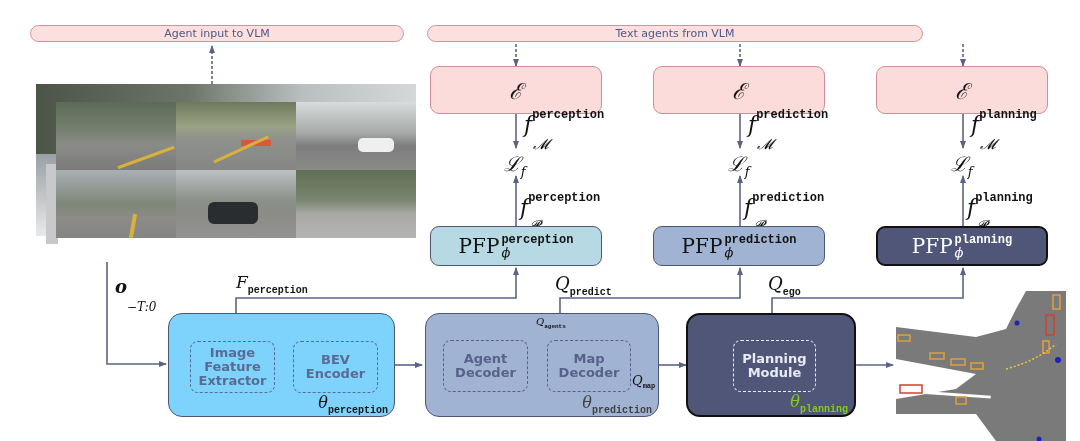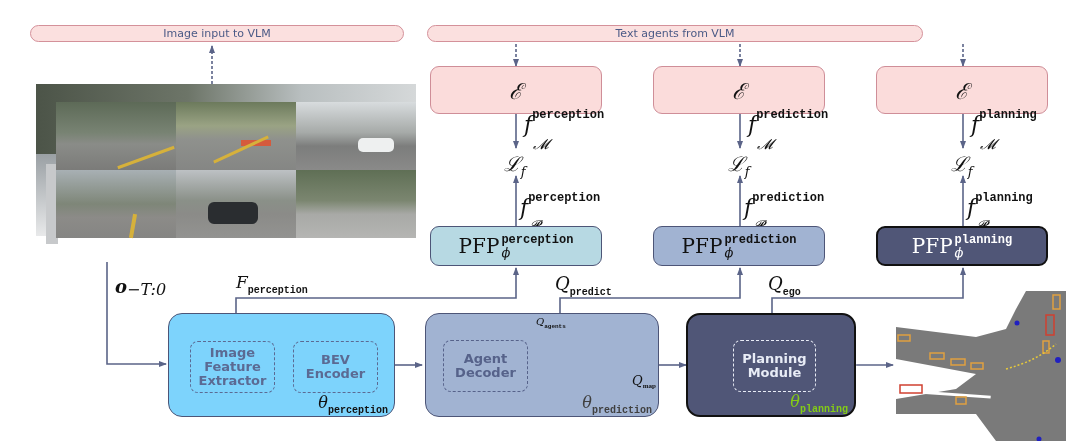--- a/index.html
+++ b/index.html
@@ -23,21 +23,21 @@
     text-align:center;font-family:"DejaVu Sans",sans-serif;font-weight:bold;font-size:13px;line-height:1.1;}
   .theta{position:absolute;font-family:"DejaVu Serif",serif;font-style:italic;font-size:16px;white-space:nowrap;}
   .theta .sub{font-style:normal;}
   .camera{position:absolute;overflow:hidden;}
   svg.lines{position:absolute;left:0;top:0;}
 </style>
 </head>
 <body>
 
 <div class="vlm-bar" style="left:30px;top:25px;width:374px;">
-  <span>Image input to VLM</span>
+  <span>Agent input to VLM</span>
 </div>
 <div class="vlm-bar" style="left:427px;top:25px;width:496px;">
   <span>Text agents from VLM</span>
 </div>
 
 <svg class="lines" width="1080" height="441">
   <defs>
     <marker id="ah" markerWidth="8" markerHeight="8" refX="7" refY="4" orient="auto" markerUnits="userSpaceOnUse">
       <path d="M0,1 L8,4 L0,7 Z" fill="#5b6488"></path>
     </marker>
@@ -162,39 +162,42 @@
 <div class="pfp" style="left:876px;top:226px;background:#505677;border:2px solid #111;color:#fff;">
   <span>PFP</span>
     <span class="stack">
       <span class="sup2">planning</span>
       <span class="phi">ϕ</span>
     </span>
 </div>
 
 <div class="math" style="left:555px;top:273px;font-size:18px;"><i>Q</i><span class="sub">predict</span></div>
 <div class="math" style="left:768px;top:273px;font-size:18px;"><i>Q</i><span class="sub">ego</span></div>
-<div class="math" style="left:115px;top:276px;font-size:18px;"><b><i>o</i></b><i style="font-size:16px;position:relative;top:2px;">−T:0</i></div>
+<div class="math" style="left:115px;top:276px;font-size:18px;"><b><i>o</i></b><i style="font-size:12px;position:relative;top:18px;">−T:0</i></div>
 <div class="math" style="left:236px;top:272px;font-size:17px;"><i>F</i><span class="sub">perception</span></div>
 
 <div class="module" style="left:168px;top:313px;width:227px;height:104px;background:#7dd3fc;border:1.8px solid #4d5577;">
   <div class="inner" style="left:21px;top:27px;width:85px;height:52px;border-color:#5b6a93;color:#5b6a93;">
       <span>Image Feature Extractor</span>
     </div>
   <div class="inner" style="left:124px;top:27px;width:85px;height:52px;border-color:#5b6a93;color:#5b6a93;">
       <span>BEV Encoder</span>
     </div>
   <div class="theta" style="right:6px;bottom:4px;color:#111;"><span>θ</span><span class="sub">perception</span></div>
 </div>
 
 <div class="module" style="left:425px;top:313px;width:234px;height:104px;background:#a1b3d2;border:1.8px solid #4d5577;">
   <div class="inner" style="left:17px;top:26px;width:85px;height:52px;border-color:#56628a;color:#56628a;justify-content:flex-end;">
       <span>Agent Decoder</span>
     </div>
+  <div class="inner" style="left:121px;top:26px;width:84px;height:52px;border-color:#56628a;color:#56628a;">
+      <span>Map Decoder</span>
+    </div>
   <div class="math" style="left:110px;top:2px;font-size:10px;"><i>Q</i><span style="font-family:'Liberation Mono',monospace;font-size:6px;font-weight:bold;position:relative;top:3px;">agents</span></div>
-  <div class="math" style="left:206px;top:59px;font-size:13px;"><i>Q</i><span style="font-family:Liberation Serif, serif;font-size:7px;font-weight:bold;position:relative;top:3px;">map</span></div>
+  <div class="math" style="left:206px;top:59px;font-size:13px;"><i>Q</i><span style="font-family:Liberation Mono, monospace;font-size:7px;font-weight:bold;position:relative;top:3px;">map</span></div>
   <div class="theta" style="right:6px;bottom:4px;color:#404040;"><span>θ</span><span class="sub">prediction</span></div>
 </div>
 
 <div class="module" style="left:686px;top:313px;width:170px;height:104px;background:#505677;border:2px solid #111;">
   <div class="inner" style="left:45px;top:25px;width:83px;height:52px;border-color:#e8ecf6;color:#e8ecf6;align-items:center;">
       <span>Planning Module</span>
     </div>
   <div class="theta" style="right:6px;bottom:4px;color:#84cc16;"><span>θ</span><span class="sub">planning</span></div>
 </div>
 

